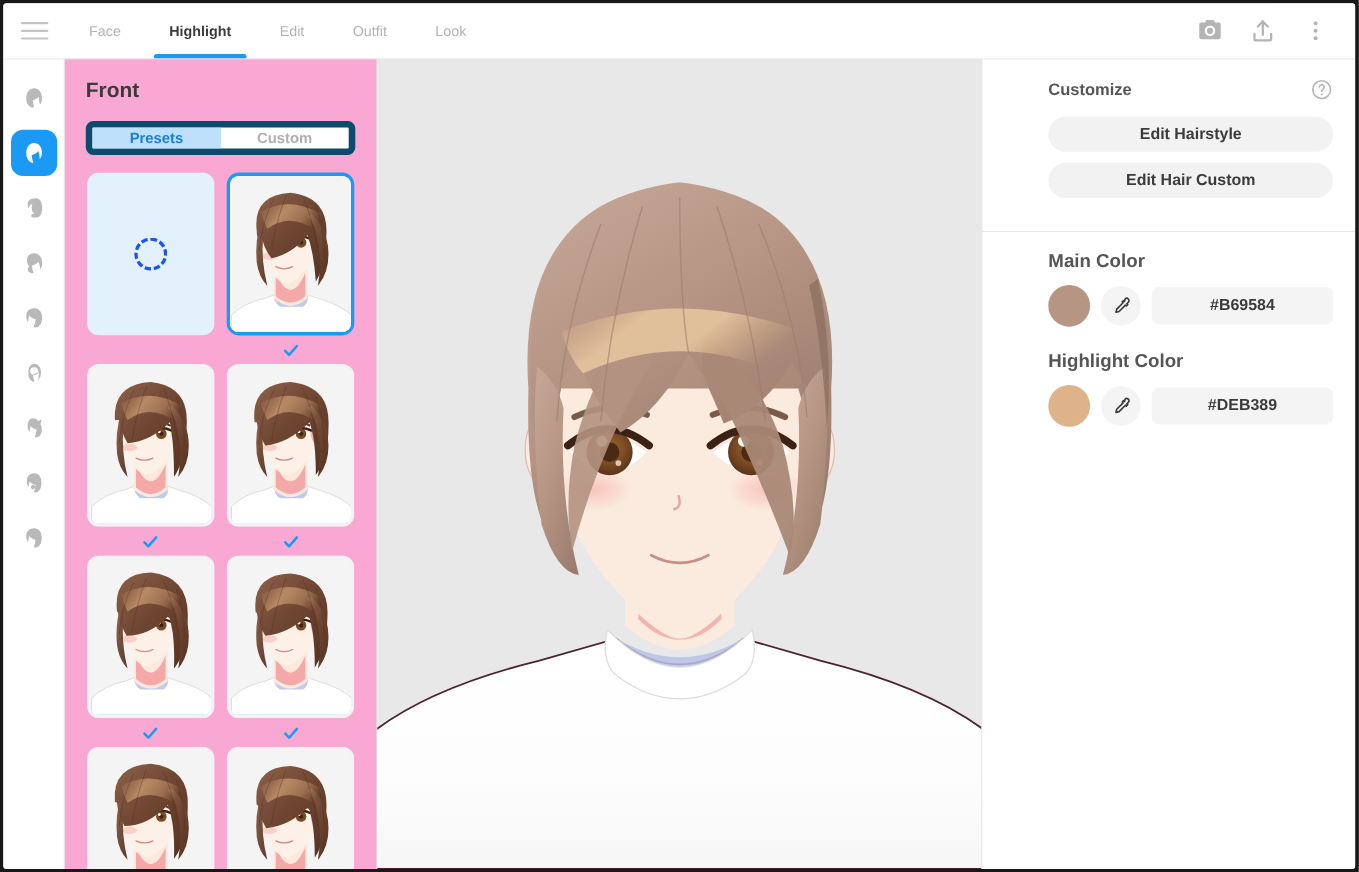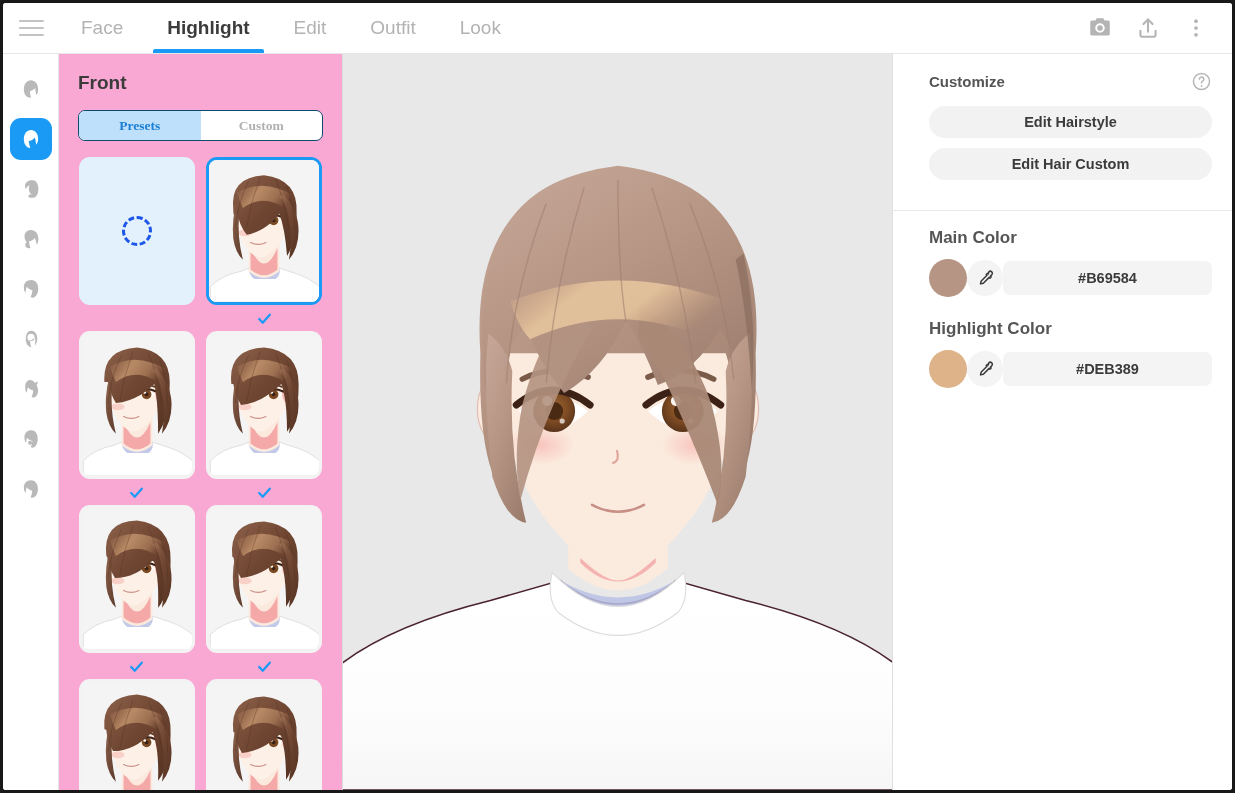--- a/index.html
+++ b/index.html
@@ -33,21 +33,21 @@
   .hamburger .bars { width: 25px; }
   .hamburger .bars i {
     display: block; height: 2.6px; background: #c3c3c3;
     border-radius: 1px; margin: 4.6px 0;
   }
   .tabs { display: flex; align-items: stretch; }
   .tab {
     position: relative;
     display: flex; align-items: center; justify-content: center;
     padding: 5px 22px;
-    font-size: 19px; color: #b3b3b3; cursor: pointer;
+    font-size: 13px; color: #b3b3b3; cursor: pointer;
     white-space: nowrap;
   }
   .tab.active { color: #3b3b3b; font-weight: bold; }
   .tab.active::after {
     content: ""; position: absolute; left: 8px; right: 8px; bottom: 0;
     height: 4px; background: #1a9af5; border-radius: 2px 2px 0 0;
   }
   .topbar-spacer { flex: 1; }
   .topbar-actions { display: flex; align-items: center; gap: 4px; padding-right: 14px; }
   .icon-btn {
@@ -87,22 +87,22 @@
     display: flex; flex-direction: column;
     min-height: 0;
   }
   .panel-title {
     font-size: 19px; font-weight: bold; color: #3b3b3b;
     padding: 18px 0 0 19px;
   }
   .seg {
     margin: 16px 19px 0 19px;
     height: 31px;
-    border: 1px solid #0c4a6e; border-radius: 7px;
-    display: flex; overflow: hidden; background: #fff; font-family: Liberation Serif, serif;
+    border: 6px solid #0c4a6e; border-radius: 7px;
+    display: flex; overflow: hidden; background: #fff;
   }
   .seg-btn {
     flex: 1; display: flex; align-items: center; justify-content: center;
     font-size: 13.5px; font-weight: bold; color: #b0b0b0; cursor: pointer;
   }
   .seg-btn.active { background: #bfe0fb; color: #1a7fd4; }
 
   .preset-scroll {
     flex: 1; overflow-y: auto; overflow-x: hidden;
     padding: 16px 0 0 0;
@@ -152,39 +152,39 @@
   .viewport svg { position:absolute; left:50%; top:0; transform: translateX(-50%); height: 100%; }
 
   
   .right-panel {
     width: 340px; flex: 0 0 340px;
     background: #fff;
     border-left: 1px solid #e0e0e0;
     border-top: 1px solid #e6e6e6;
     display: flex; flex-direction: column;
   }
-  .rp-section { padding: 17px 20px 20px 36px; }
+  .rp-section { padding: 17px 20px 20px 36px; margin-left: 24px; }
   .rp-head {
     display: flex; align-items: center; justify-content: space-between;
     margin-bottom: 14px;
   }
   .rp-title { font-size: 15px; font-weight: bold; color: #555; }
   .help-icon { cursor: pointer; display: flex; }
   .pill-btn {
     height: 32px; border-radius: 16px; background: #f2f2f2;
     display: flex; align-items: center; justify-content: center;
     font-size: 14.5px; font-weight: bold; color: #3b3b3b;
     cursor: pointer; margin-bottom: 10px;
   }
   .rp-divider { height: 1px; background: #e8e8e8; }
   .color-label {
     font-size: 17px; font-weight: bold; color: #555;
     margin-bottom: 11px;
   }
-  .color-row { display: flex; align-items: center; margin-bottom: 22px; }
+  .color-row { display: flex; align-items: center; gap: 10px; margin-bottom: 22px; }
   .swatch {
     width: 38px; height: 38px; border-radius: 50%;
     flex: 0 0 38px; cursor: pointer;
   }
   .dropper-btn {
     width: 36px; height: 36px; border-radius: 50%;
     background: #f4f4f4;
     display: flex; align-items: center; justify-content: center;
     cursor: pointer; flex: 0 0 36px;
   }

